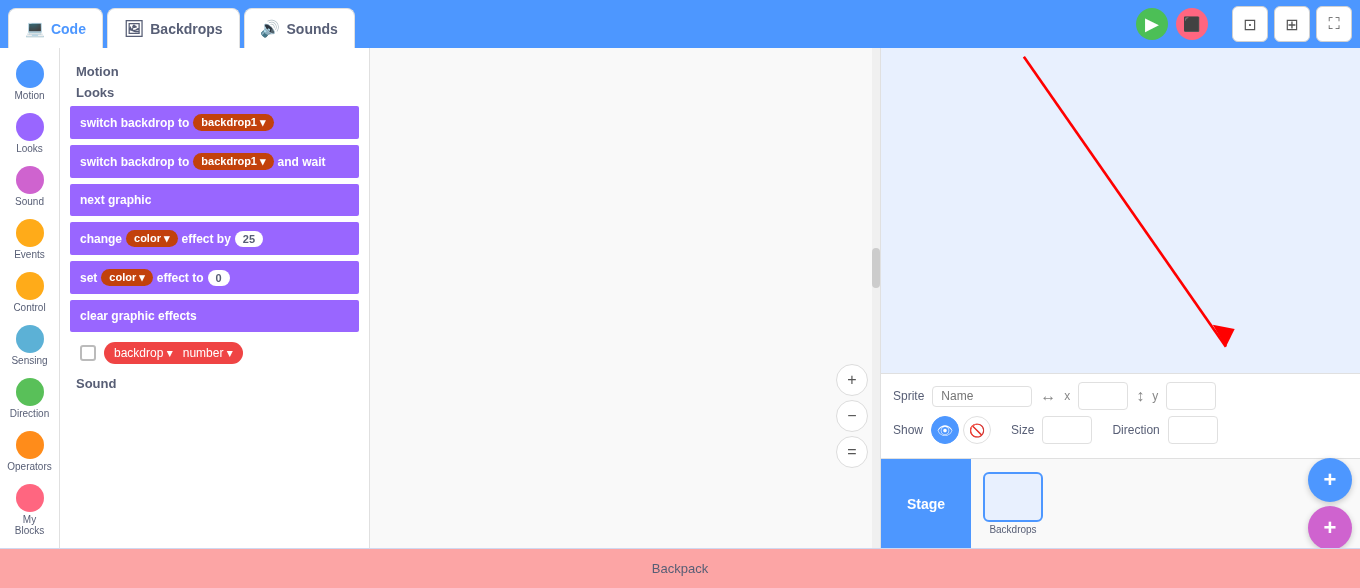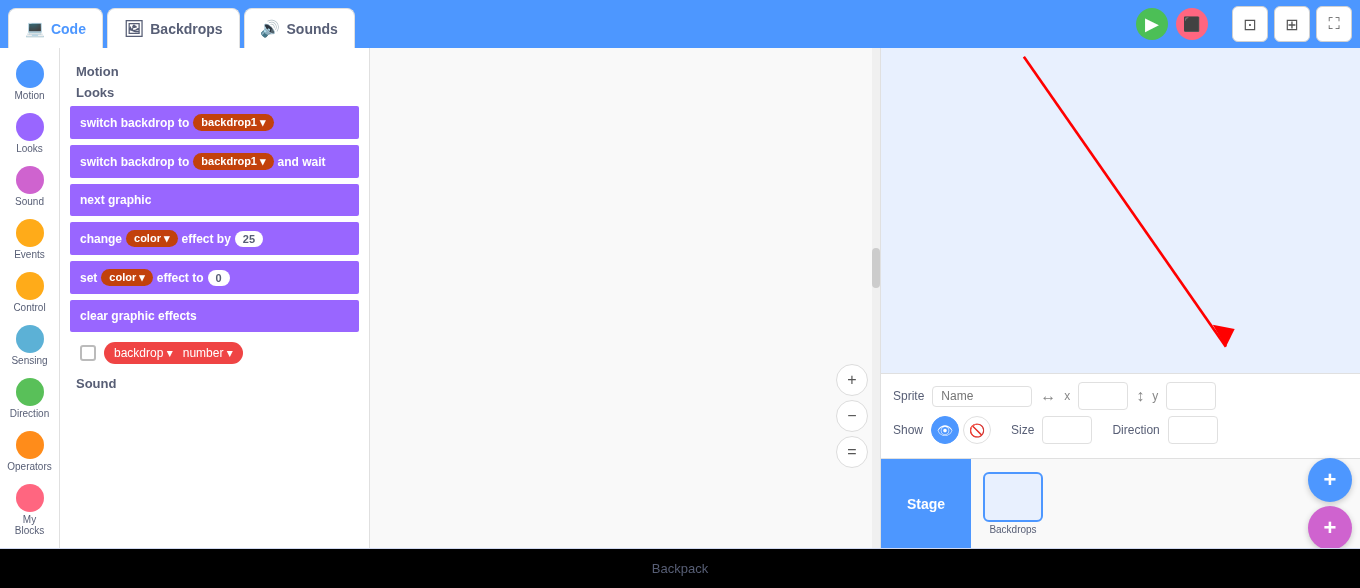--- a/index.html
+++ b/index.html
@@ -148,21 +148,21 @@
       font-size: 10px; color: #aaa; cursor: pointer;
     }
 
     
     .backdrops-label {
       font-size: 10px; color: #575e75; text-align: center; margin-top: 2px;
     }
 
     
     .bottom-toolbar {
-      height: 40px; background: #000000; display: flex; align-items: center;
+      height: 40px; background: #fca5a5; display: flex; align-items: center;
       justify-content: center; border-top: 1px solid #d0d8f0;
     }
     .backpack-label { font-size: 13px; color: #575e75; }
 
     
     .add-btn {
       width: 44px; height: 44px; border-radius: 50%;
       background: #4d97ff; color: #fff; border: none; cursor: pointer;
       display: flex; align-items: center; justify-content: center;
       font-size: 22px; font-weight: bold; flex-shrink: 0;

